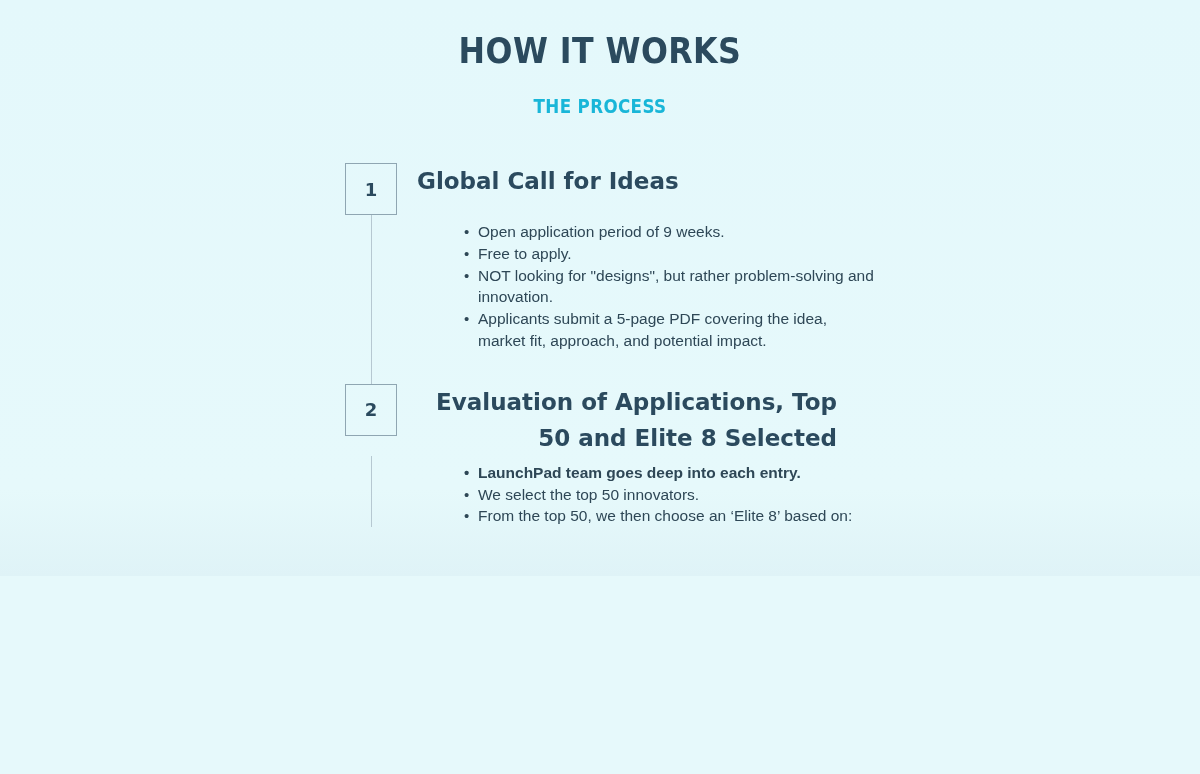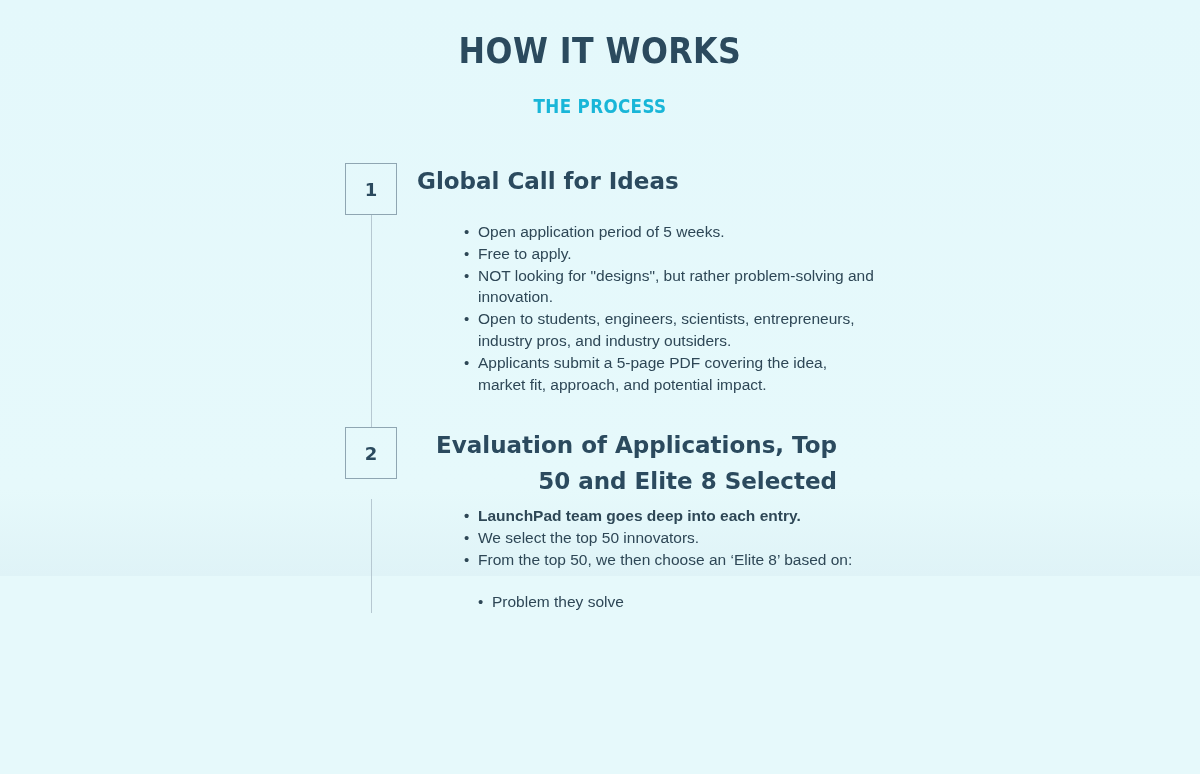--- a/index.html
+++ b/index.html
@@ -154,41 +154,39 @@
 
   <div class="steps">
 
     <div class="step">
       <div class="step-head">
         <div class="step-num">1</div>
         <div class="step-title">Global Call for Ideas</div>
       </div>
       <div class="step-body">
         <ul class="bullets">
-          <li>Open application period of 5 weeks.</li>
+          <li>Open application period of 9 weeks.</li>
           <li>Free to apply.</li>
           <li>NOT looking for "designs", but rather problem-solving and innovation.</li>
-          <li>Open to students, engineers, scientists, entrepreneurs, industry pros, and industry outsiders.</li>
           <li>Applicants submit a 5-page PDF covering the idea, market fit, approach, and potential impact.</li>
         </ul>
         <div class="gap-1"></div>
       </div>
     </div>
 
     <div class="step">
       <div class="step-head">
         <div class="step-num">2</div>
         <div class="step-title">Evaluation of Applications, Top 50 and Elite 8 Selected</div>
       </div>
       <div class="step-body">
         <ul class="bullets">
           <li class="bold">LaunchPad team goes deep into each entry.</li>
           <li>We select the top 50 innovators.</li>
           <li>From the top 50, we then choose an ‘Elite 8’ based on:</li>
         </ul>
         <ul class="sub">
-          <li>Problem they solve</li>
         </ul>
       </div>
     </div>
 
   </div>
 </div>
 
 </body></html>

